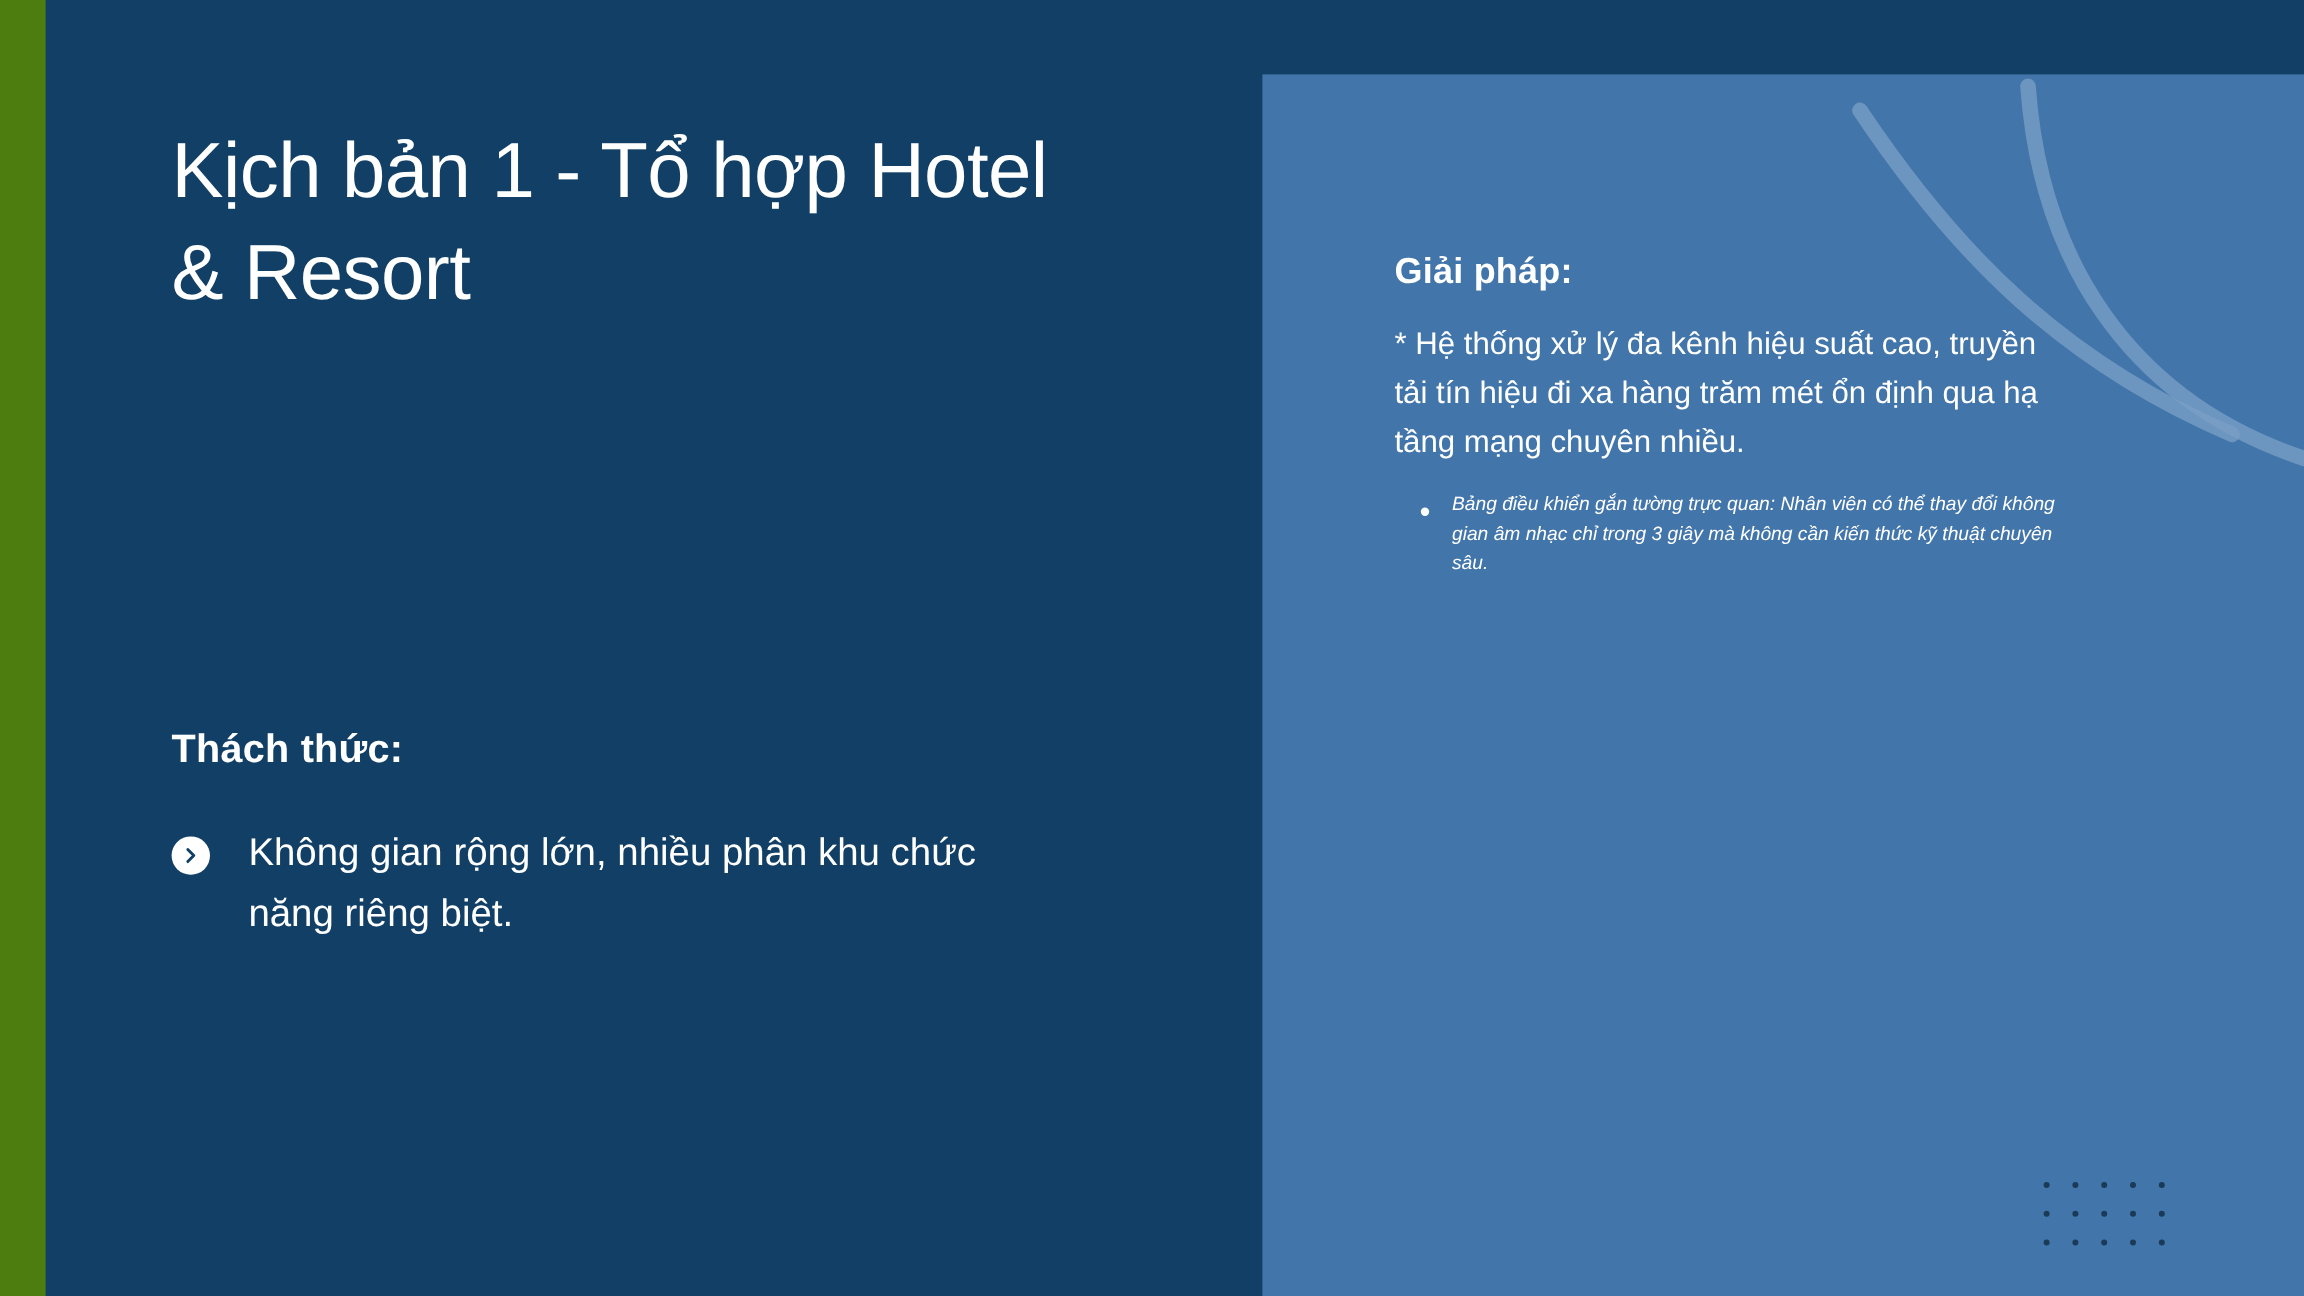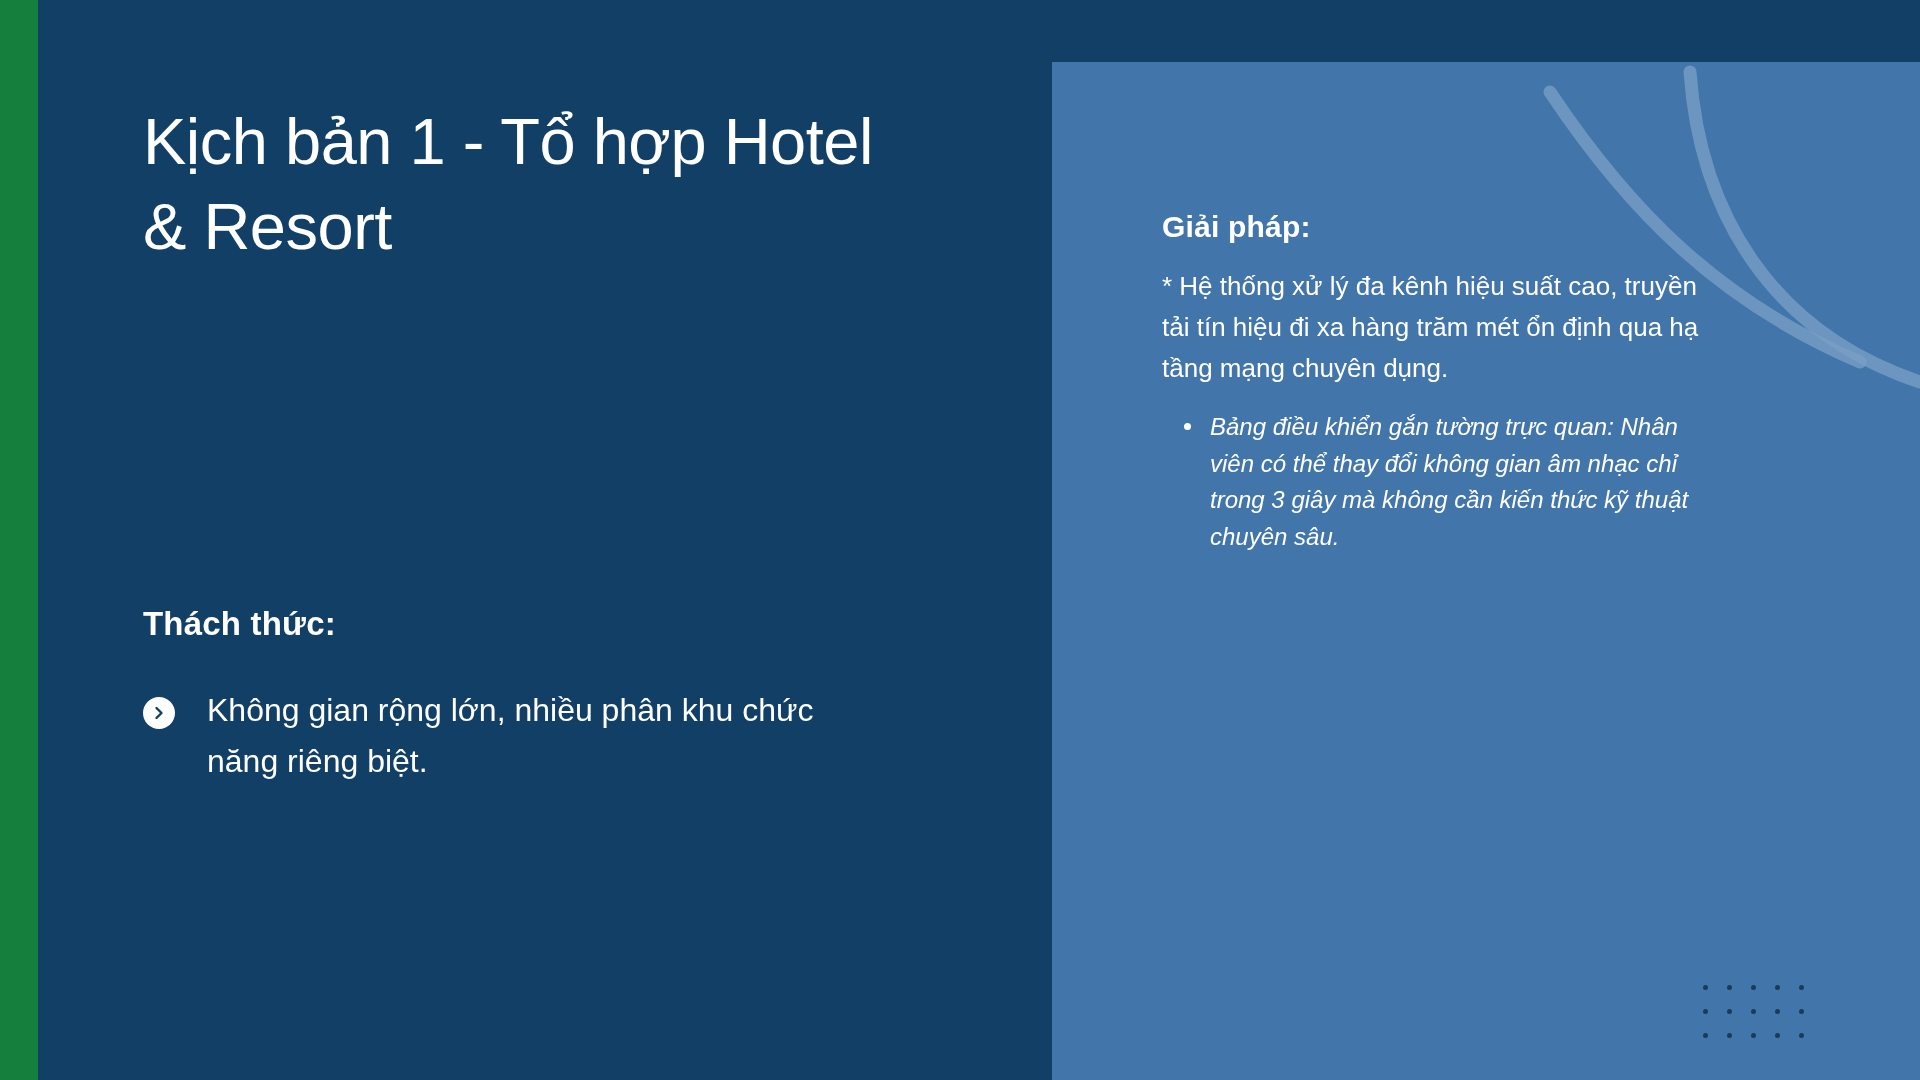--- a/index.html
+++ b/index.html
@@ -7,21 +7,21 @@
   html,body{
     width:1920px; height:1080px;
     background:#ffffff;
     font-family:"Liberation Sans", sans-serif;
     overflow:hidden;
   }
 
   .slide{
     position:relative;
     width:1920px; height:1080px;
-    background:#15803d;
+    background:#4d7c0f;
   }
 
   
   .dark-panel{
     position:absolute;
     left:38px; top:0;
     width:1882px; height:1080px;
     background:#123f66;
   }
 
@@ -116,21 +116,21 @@
     font-weight:400;
   }
   .solution-sublist{
     margin-top:20px;
     padding-left:48px;
     list-style:none;
   }
   .solution-subitem{
     position:relative;
     color:#ffffff;
-    font-size:24px;
+    font-size:16px;
     font-style:italic;
     line-height:1.52;
     font-weight:400;
   }
   .solution-subitem::before{
     content:"";
     position:absolute;
     left:-26px; top:14px;
     width:7px; height:7px;
     border-radius:50%;
@@ -190,21 +190,21 @@
             <path d="M4.5 2 L9.5 7 L4.5 12" stroke="#123f66" stroke-width="2.4" fill="none" stroke-linecap="round" stroke-linejoin="round"></path>
           </svg>
         </span>
         <span class="challenge-text">Không gian rộng lớn, nhiều phân khu chức năng riêng biệt.</span>
       </div>
     </div>
   </div>
 
   <div class="solution-block">
     <div class="solution-heading">Giải pháp:</div>
-    <p class="solution-para">* Hệ thống xử lý đa kênh hiệu suất cao, truyền tải tín hiệu đi xa hàng trăm mét ổn định qua hạ tầng mạng chuyên dụng.</p>
+    <p class="solution-para">* Hệ thống xử lý đa kênh hiệu suất cao, truyền tải tín hiệu đi xa hàng trăm mét ổn định qua hạ tầng mạng chuyên nhiều.</p>
     <ul class="solution-sublist">
       <li class="solution-subitem">Bảng điều khiển gắn tường trực quan: Nhân viên có thể thay đổi không gian âm nhạc chỉ trong 3 giây mà không cần kiến thức kỹ thuật chuyên sâu.</li>
     </ul>
   </div>
 
   <div class="dot-grid">
     <span></span>
       <span></span>
       <span></span>
       <span></span>

